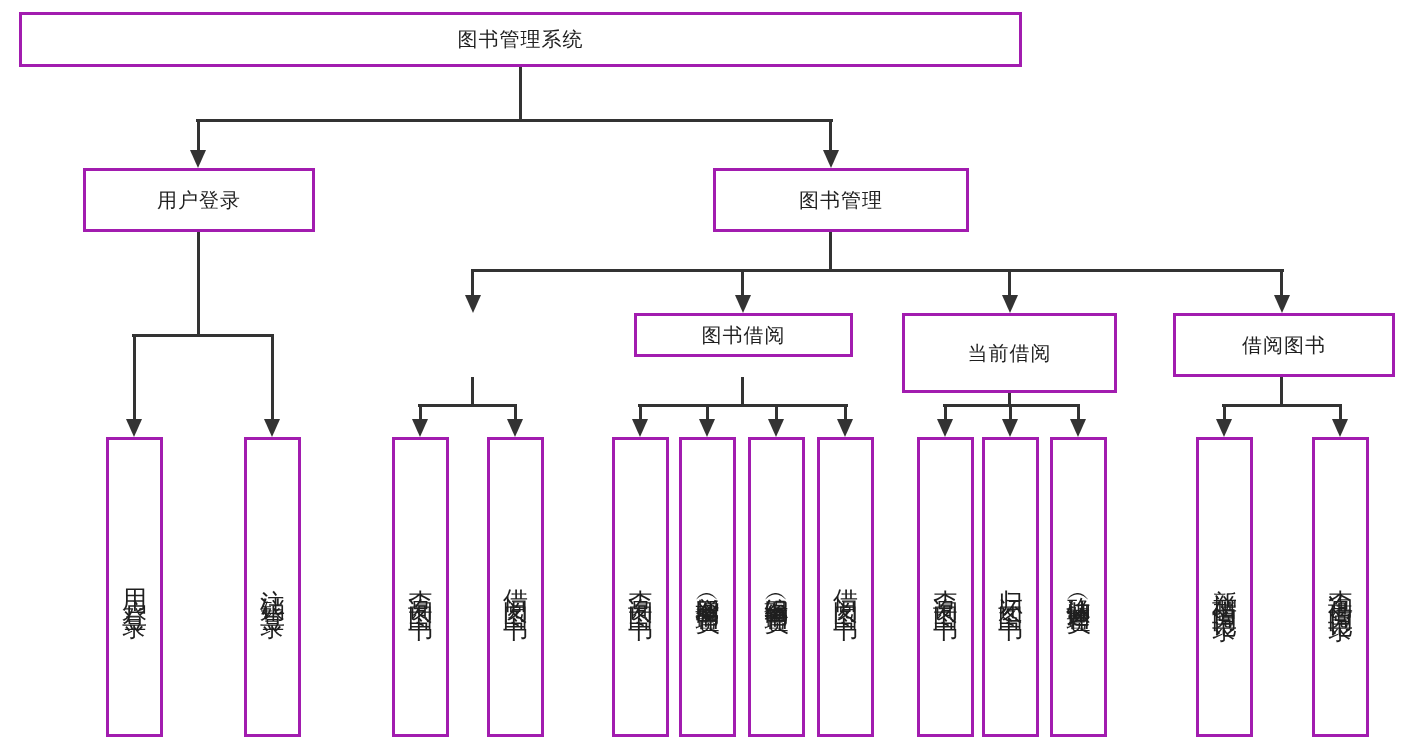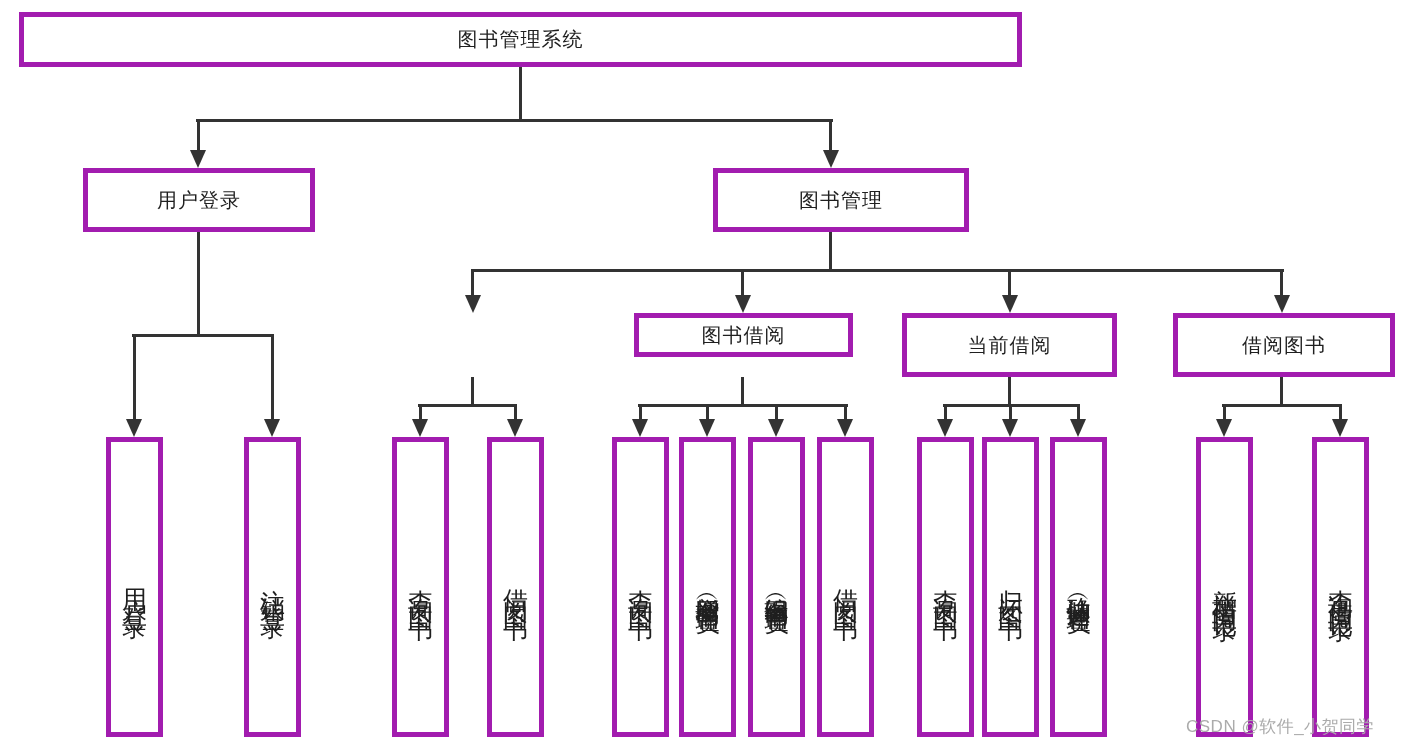--- a/index.html
+++ b/index.html
@@ -1,21 +1,21 @@
 <!DOCTYPE html>
 <html><head>
 <meta charset="utf-8">
 <style>
   html,body{margin:0;padding:0;background:#ffffff;}
   .canvas{
     position:relative;width:1405px;height:747px;background:#ffffff;
     font-family:"Liberation Sans","DejaVu Sans",sans-serif;color:#1f1f1f;overflow:hidden;
   }
   .box{
-    position:absolute;background:#ffffff;border:5px solid #a21caf;box-sizing:border-box;
+    position:absolute;background:#ffffff;border:3px solid #a21caf;box-sizing:border-box;
     display:flex;align-items:center;justify-content:center;z-index:2;
   }
   .hlabel{font-size:20px;letter-spacing:1px;white-space:nowrap;}
   .vlabel{
     writing-mode:vertical-rl;text-orientation:mixed;
     font-size:25px;letter-spacing:9px;line-height:1;
   }
   .vlabel.mid{letter-spacing:6px;}
   .vlabel.long{font-size:24px;letter-spacing:2px;}
   .line{position:absolute;background:#333333;z-index:1;}
@@ -100,21 +100,21 @@
   <div class="box" style="left:83px;top:168px;width:232px;height:64px;">
     <span class="hlabel">用户登录</span>
   </div>
   <div class="box" style="left:713px;top:168px;width:256px;height:64px;">
     <span class="hlabel">图书管理</span>
   </div>
 
   <div class="box" style="left:634px;top:313px;width:219px;height:44px;">
     <span class="hlabel">图书借阅</span>
   </div>
-  <div class="box" style="left:902px;top:313px;width:215px;height:64px;">
+  <div class="box" style="left:902px;top:313px;width:215px;height:80px;">
     <span class="hlabel">当前借阅</span>
   </div>
   <div class="box" style="left:1173px;top:313px;width:222px;height:64px;">
     <span class="hlabel">借阅图书</span>
   </div>
 
   <div class="box" style="left:106px;top:437px;width:57px;height:300px;">
     <span class="vlabel">用户登录</span>
   </div>
   <div class="box" style="left:244px;top:437px;width:57px;height:300px;">
@@ -151,15 +151,14 @@
     <span class="vlabel long">确认归还（管理员）</span>
   </div>
 
   <div class="box" style="left:1196px;top:437px;width:57px;height:300px;">
     <span class="vlabel mid">新增借阅记录</span>
   </div>
   <div class="box" style="left:1312px;top:437px;width:57px;height:300px;">
     <span class="vlabel mid">查询借阅记录</span>
   </div>
 
-  <div class="watermark">CSDN @软件_小贺同学</div>
 
 </div>
 
 </body></html>

